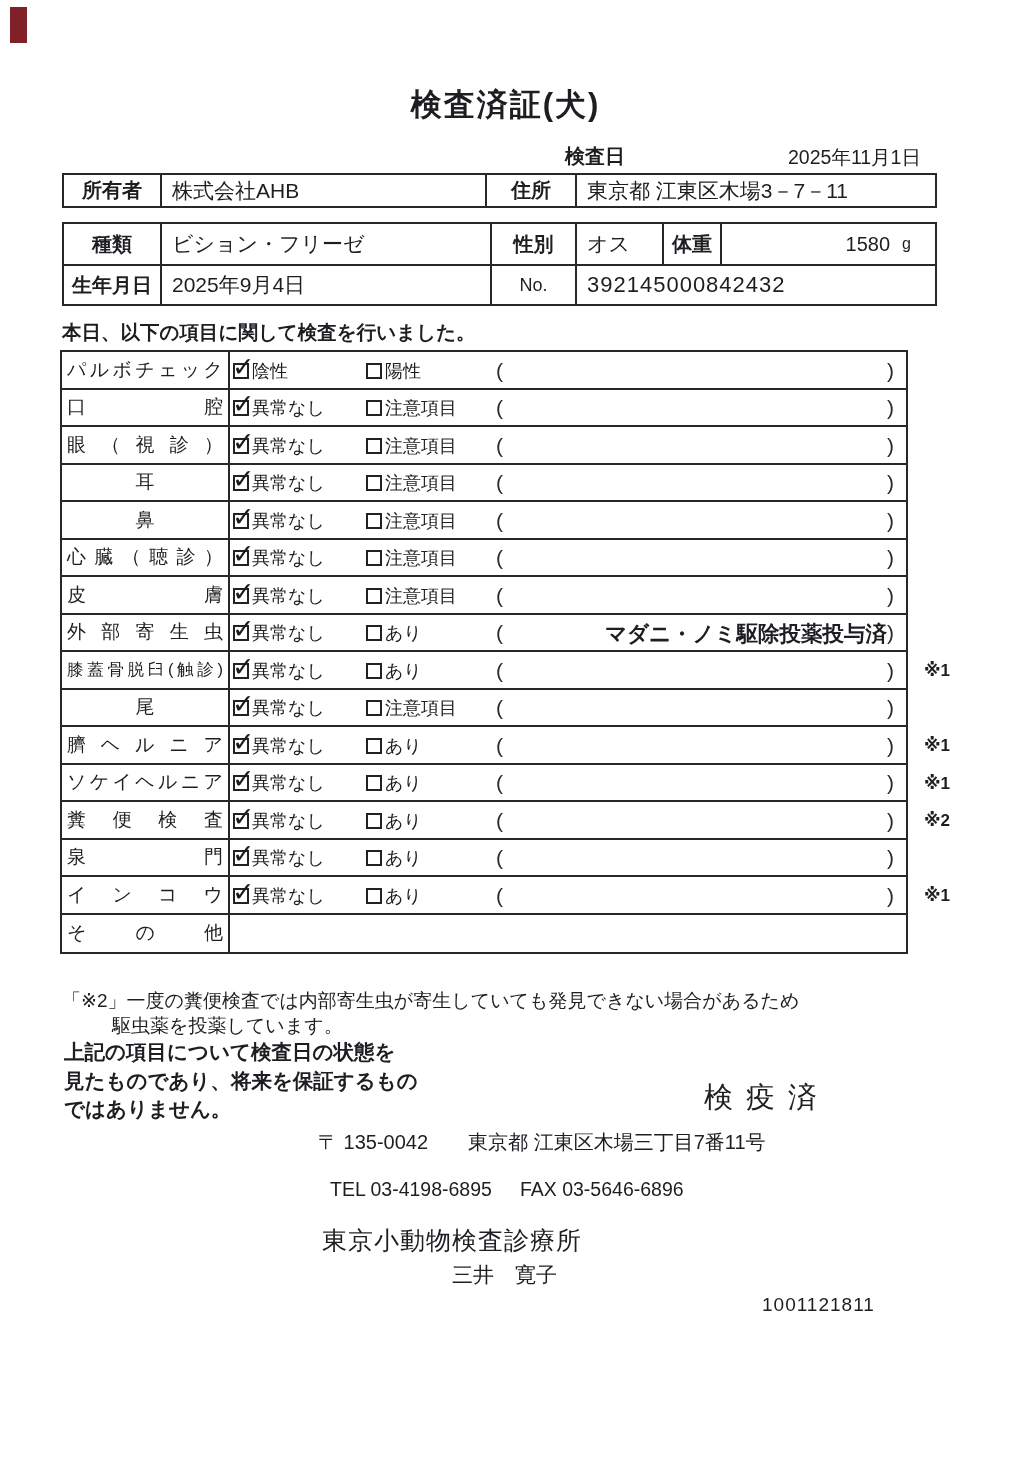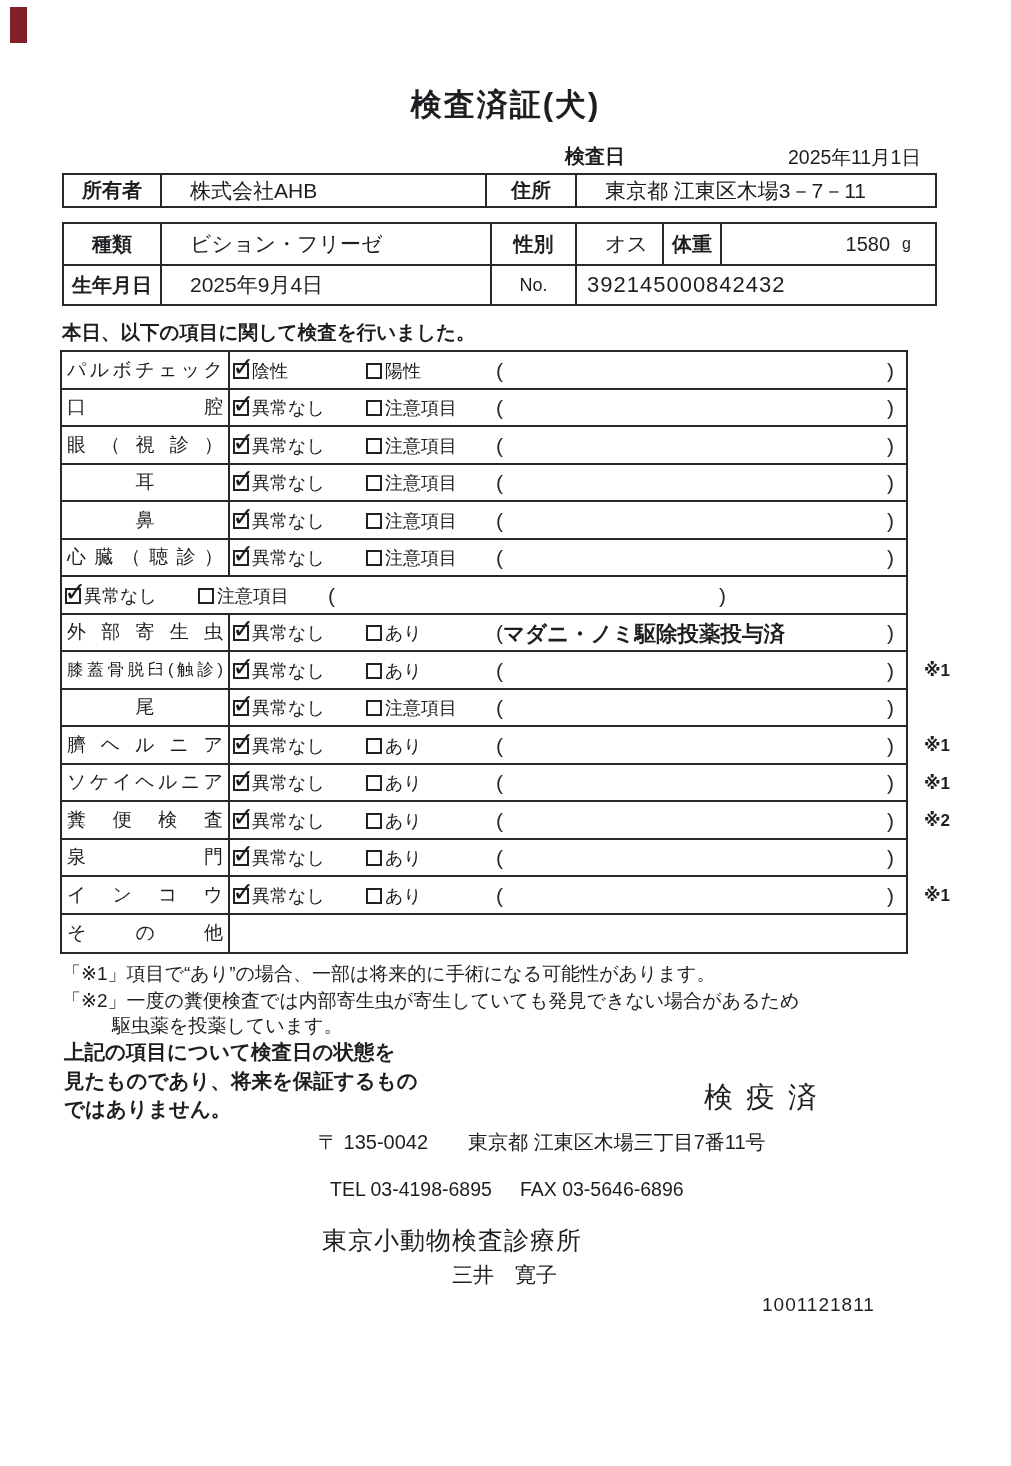--- a/index.html
+++ b/index.html
@@ -14,21 +14,21 @@
   .date-label{position:absolute; left:565px; top:143px; font-size:20px; font-weight:600;}
   .date-value{position:absolute; left:788px; top:144px; font-size:19.5px; font-weight:500;}
 
   
   .tbl{position:absolute; border:2px solid #27272c; box-sizing:border-box; background:#fff;}
   .trow{display:flex; box-sizing:border-box;border-radius:9px;}
   .cell{box-sizing:border-box; display:flex; align-items:center; overflow:hidden;}
   .cell.bl{border-left:2px solid #27272c;}
   .cell.bt{border-top:2px solid #27272c;}
   .lab{justify-content:center; font-size:20px; font-weight:600;}
-  .val{padding-left:28px; font-size:21px; font-weight:500;}
+  .val{padding-left:10px; font-size:21px; font-weight:500;}
   .num-val{padding-left:10px; font-size:22px; font-weight:500; letter-spacing:1px;}
   .no-lab{justify-content:center; font-size:18px; font-weight:500;}
   .weight-cell{justify-content:flex-end; padding-right:24px; font-size:20px; font-weight:500;}
   .weight-cell .unit{font-size:16px; margin-left:12px;}
 
   .intro{position:absolute; left:62px; top:319px; font-size:19.5px; font-weight:600;}
 
   
   .checklist{position:absolute; left:60px; top:350px; width:848px; border:2px solid #27272c; box-sizing:border-box;}
   .c-row{display:flex; height:37.5px; box-sizing:border-box; border-bottom:2px solid #27272c;}
@@ -42,21 +42,21 @@
   .row-content{position:relative; flex:1;}
   .opt{position:absolute; top:0; height:37.5px; display:flex; align-items:center; gap:3px;}
   .opt1{left:3px;}
   .opt2{left:136px;}
   .opt-label{font-size:18px; font-weight:500; white-space:nowrap;}
   .cb{position:relative; width:16px; height:16px; border:2px solid #222226; box-sizing:border-box; flex:0 0 auto;}
   .cb.checked::after{content:"\2713"; position:absolute; left:-3px; top:-14px; font-size:27px; font-weight:700; color:#1c1c20;}
   .paren{position:absolute; left:266px; top:0; width:398px; height:37.5px;
     display:flex; align-items:center; font-size:21px; font-weight:400;}
   .paren .p-open,.paren .p-close{font-size:21px; color:#2a2a2e;}
-  .paren-note{flex:1; text-align:left; font-size:21.5px; font-weight:600; white-space:nowrap;font-family:Liberation Mono, monospace;}
+  .paren-note{flex:1; text-align:right; font-size:21.5px; font-weight:600; white-space:nowrap;font-family:Liberation Mono, monospace;}
   .row-mark{position:absolute; right:-44px; top:0; height:37.5px; display:flex; align-items:center;
     font-size:17px; font-weight:600;}
 
   .fn{position:absolute; font-size:19px; font-weight:500; white-space:nowrap;}
   .disc-line{font-size:20.5px; font-weight:600; line-height:28.5px; white-space:nowrap;}
   .disclaimer{position:absolute; left:64px; top:1038px;}
   .stamp{position:absolute; left:704px; top:1078px; font-size:29px; font-weight:500; letter-spacing:13px;}
 
   .postal-row{position:absolute; left:318px; top:1129px; display:flex; gap:40px;
     font-size:20px; font-weight:500; white-space:nowrap;}
@@ -230,20 +230,23 @@
         </span>
         <span class="paren">
           <span class="p-open">(</span>
           <span class="paren-note"></span>
           <span class="p-close">)</span>
         </span>
 
       </div>
     </div>
       <div class="c-row">
+      <div class="item-cell">
+        <div class="item-label">皮膚</div>
+      </div>
       <div class="row-content">
         <span class="opt opt1">
           <span class="cb checked"></span>
           <span class="opt-label">異常なし</span>
         </span>
         <span class="opt opt2">
           <span class="cb"></span>
           <span class="opt-label">注意項目</span>
         </span>
         <span class="paren">
@@ -428,21 +431,20 @@
       </div>
       <div class="row-content" style="visibility: hidden;">
         
         
         
         
       </div>
     </div>
     </div>
 
-  <div class="fn" style="left:62px; top:961px;">「※1」項目で“あり”の場合、一部は将来的に手術になる可能性があります。</div>
   <div class="fn" style="left:62px; top:988px;">「※2」一度の糞便検査では内部寄生虫が寄生していても発見できない場合があるため</div>
   <div class="fn" style="left:112px; top:1013px;">駆虫薬を投薬しています。</div>
 
   <div class="disclaimer">
     <div class="disc-line">上記の項目について検査日の状態を</div>
     <div class="disc-line">見たものであり、将来を保証するもの</div>
     <div class="disc-line">ではありません。</div>
   </div>
 
   <div class="stamp">検疫済</div>

